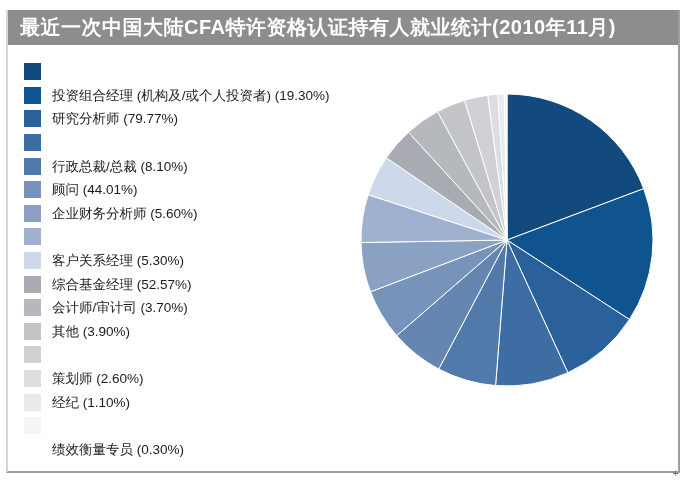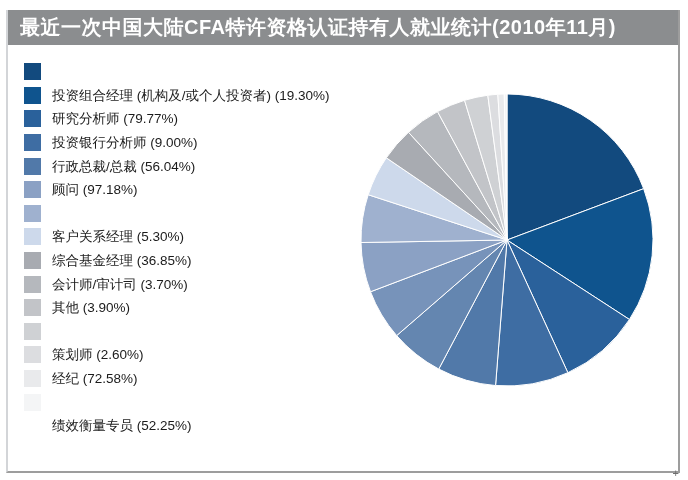--- a/index.html
+++ b/index.html
@@ -58,66 +58,69 @@
       <div class="legend-row">
         <span class="legend-swatch" style="background: rgb(18, 74, 126);"></span>
         <span class="legend-label">投资组合经理 (机构及/或个人投资者) (19.30%)</span>
       </div>
       <div class="legend-row">
         <span class="legend-swatch" style="background: rgb(15, 84, 142);"></span>
         <span class="legend-label">研究分析师 (79.77%)</span>
       </div>
       <div class="legend-row">
         <span class="legend-swatch" style="background: rgb(42, 97, 155);"></span>
-        <span class="legend-label">投资银行分析师 (9.00%)</span>
       </div>
       <div class="legend-row">
         <span class="legend-swatch" style="background: rgb(62, 109, 163);"></span>
-        <span class="legend-label">行政总裁/总裁 (56.04%)</span>
+        <span class="legend-label">行政总裁/总裁 (8.10%)</span>
       </div>
       <div class="legend-row">
         <span class="legend-swatch" style="background: rgb(81, 121, 169);"></span>
-        <span class="legend-label">顾问 (97.18%)</span>
+        <span class="legend-label">顾问 (44.01%)</span>
+      </div>
+      <div class="legend-row">
+        <span class="legend-swatch" style="background: rgb(119, 147, 186);"></span>
+        <span class="legend-label">企业财务分析师 (5.60%)</span>
       </div>
       <div class="legend-row">
         <span class="legend-swatch" style="background: rgb(139, 161, 196);"></span>
       </div>
       <div class="legend-row">
         <span class="legend-swatch" style="background: rgb(159, 177, 207);"></span>
         <span class="legend-label">客户关系经理 (5.30%)</span>
       </div>
       <div class="legend-row">
         <span class="legend-swatch" style="background: rgb(205, 217, 235);"></span>
-        <span class="legend-label">综合基金经理 (36.85%)</span>
+        <span class="legend-label">综合基金经理 (52.57%)</span>
       </div>
       <div class="legend-row">
         <span class="legend-swatch" style="background: rgb(168, 171, 177);"></span>
         <span class="legend-label">会计师/审计司 (3.70%)</span>
       </div>
       <div class="legend-row">
         <span class="legend-swatch" style="background: rgb(181, 184, 189);"></span>
         <span class="legend-label">其他 (3.90%)</span>
       </div>
       <div class="legend-row">
         <span class="legend-swatch" style="background: rgb(194, 196, 200);"></span>
       </div>
       <div class="legend-row">
         <span class="legend-swatch" style="background: rgb(207, 209, 212);"></span>
         <span class="legend-label">策划师 (2.60%)</span>
       </div>
       <div class="legend-row">
         <span class="legend-swatch" style="background: rgb(220, 221, 224);"></span>
-        <span class="legend-label">经纪 (72.58%)</span>
+        <span class="legend-label">经纪 (1.10%)</span>
       </div>
       <div class="legend-row">
         <span class="legend-swatch" style="background: rgb(233, 234, 236);"></span>
       </div>
       <div class="legend-row">
         <span class="legend-swatch" style="background: rgb(244, 245, 246);"></span>
-        <span class="legend-label">绩效衡量专员 (52.25%)</span>
+        <span class="legend-label">绩效衡量专员 (0.30%)</span>
       </div>
     </div>
 
   <div class="pie-wrap">
     <svg id="pie-svg" width="300" height="300" viewBox="0 0 300 300">
         <path d="M150,150 L150.00,4.00 A146,146 0 0 1 286.67,98.66 Z" fill="#124a7e" stroke="#ffffff" stroke-width="1" stroke-linejoin="round"></path>
         <path d="M150,150 L286.67,98.66 A146,146 0 0 1 272.45,229.51 Z" fill="#0f548e" stroke="#ffffff" stroke-width="1" stroke-linejoin="round"></path>
         <path d="M150,150 L272.45,229.51 A146,146 0 0 1 210.86,282.71 Z" fill="#2a619b" stroke="#ffffff" stroke-width="1" stroke-linejoin="round"></path>
         <path d="M150,150 L210.86,282.71 A146,146 0 0 1 138.56,295.55 Z" fill="#3e6da3" stroke="#ffffff" stroke-width="1" stroke-linejoin="round"></path>
         <path d="M150,150 L138.56,295.55 A146,146 0 0 1 81.75,279.06 Z" fill="#5179a9" stroke="#ffffff" stroke-width="1" stroke-linejoin="round"></path>

